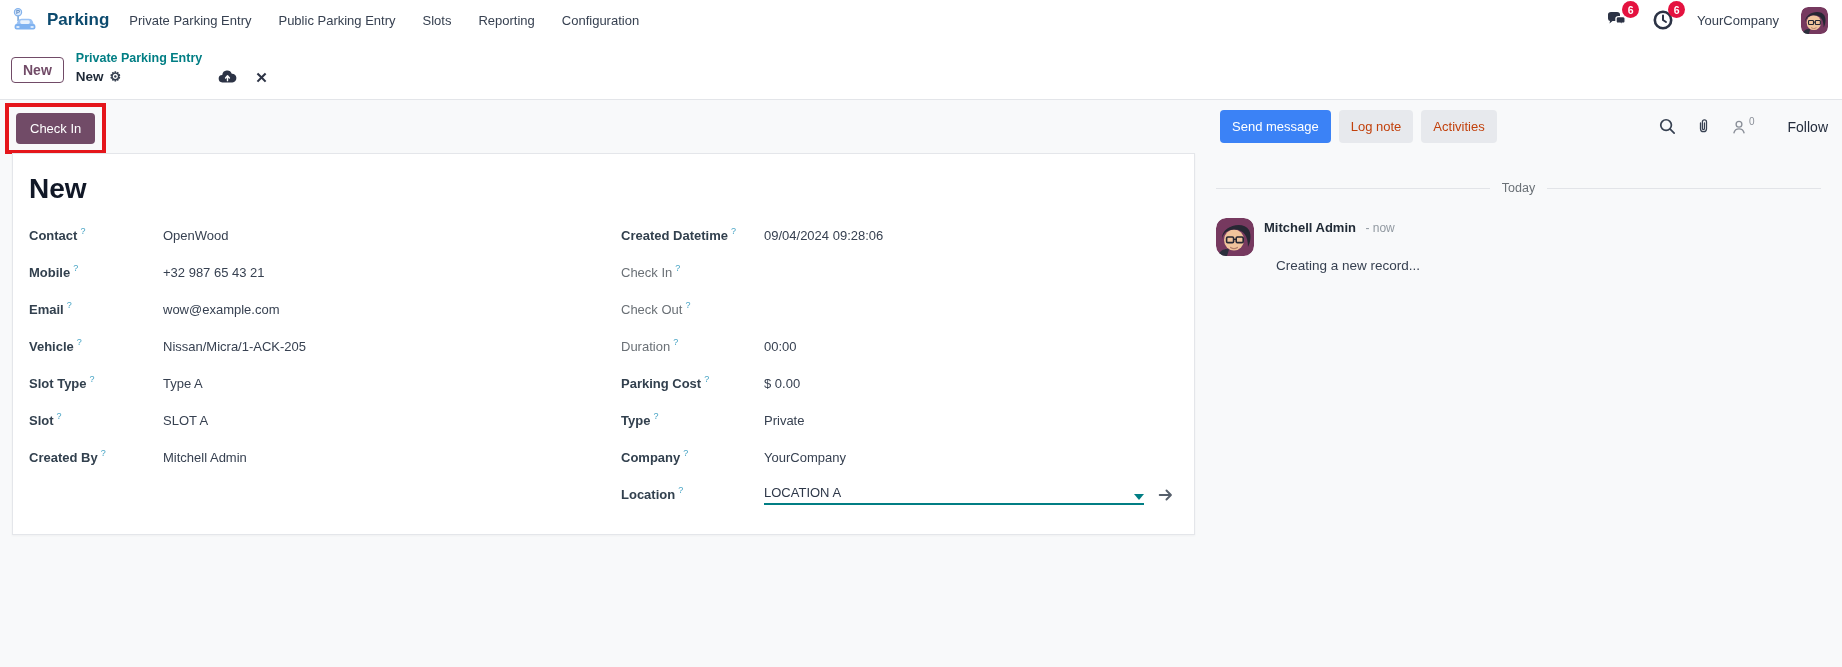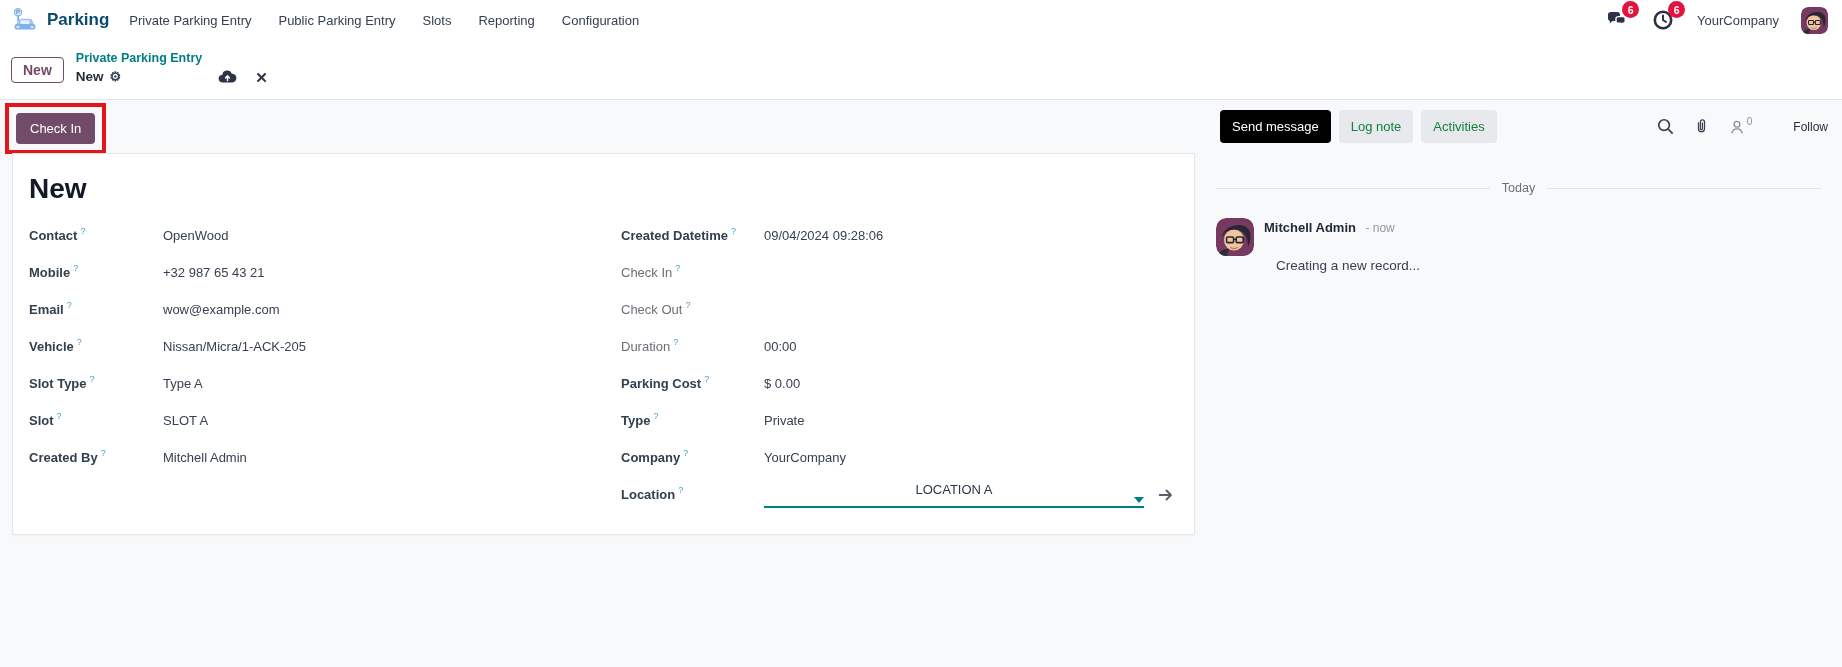--- a/index.html
+++ b/index.html
@@ -37,45 +37,45 @@
   
   .content { position:relative; height:567px; background:#f8f9fa; }
 
   .anno-box { position:absolute; left:5px; top:3px; border:4px solid #e5161b; padding:6px 7px; }
   .btn-checkin { background:#714B67; color:#fff; border:none; border-radius:4px; font-size:13px;
                  font-weight:500; padding:8px 14px; cursor:pointer; font-family:"Liberation Sans",sans-serif; }
 
   .chatter-top { position:absolute; left:1220px; top:10px; right:14px; display:flex; align-items:center; }
   .ct-btn { font-size:13px; font-weight:500; padding:9px 12px; border-radius:4px; border:none;
             margin-right:8px; cursor:pointer; font-family:"Liberation Sans",sans-serif; }
-  .ct-primary { background:#000000; color:#fff;text-align:right; }
-  .ct-light { background:#e7e9ed; color:#15803d; }
+  .ct-primary { background:#3b82f6; color:#fff;text-align:right; }
+  .ct-light { background:#e7e9ed; color:#c2410c; }
   .ct-icons { margin-left:auto; display:flex; align-items:center; gap:17px; }
   .ct-icons .ico { cursor:pointer; display:flex; align-items:flex-start; }
   .follower-zero { font-size:10px; color:#8a8f98; margin-left:1px; margin-top:-2px; }
-  .follow-lbl { font-size:12px; color:#242d3d; margin-left:24px; cursor:pointer; }
+  .follow-lbl { font-size:14px; color:#242d3d; margin-left:16px; cursor:pointer; }
 
   
   .sheet { position:absolute; left:12px; top:53px; width:1183px; height:382px; background:#fff;
            border:1px solid #e4e6ea; box-shadow:0 1px 2px rgba(0,0,0,.04); }
   .sheet-inner { padding:16px 16px 0 16px; }
   .sheet-title { font-size:28px; font-weight:700; color:#111827; margin:2px 0 0 0; line-height:34px; }
   .cols { display:flex; margin-top:11px; }
   .col-left { width:592px; }
   .col-right { width:555px; }
   .frow { display:flex; align-items:center; height:37px; font-size:13px; }
   .flabel { font-weight:700; color:#32404e; flex:none; }
   .col-left .flabel { width:134px; }
   .col-right .flabel { width:143px; }
   .flabel.muted { font-weight:400; color:#6a7076; }
   sup.help { color:#46a3c4; font-size:9px; font-weight:400; margin-left:3px; position:relative; top:-1px; cursor:pointer; }
   .fvalue { color:#374151; }
   .loc-wrap { display:flex; align-items:center; }
-  .loc-input { width:380px; display:flex; align-items:center; border-bottom:2px solid #017e84;
-               padding-bottom:3px; cursor:text;flex-direction:column; }
+  .loc-input { width:380px; display:flex; align-items:flex-end; border-bottom:2px solid #017e84;
+               padding-bottom:3px; cursor:text; }
   .loc-text { color:#2d3748; }
   .caret-down { margin-left:auto; width:0; height:0; border-left:5px solid transparent;
                 border-right:5px solid transparent; border-top:6px solid #017e84; cursor:pointer; }
   .internal-link { margin-left:13px; cursor:pointer; display:flex; }
 
   
   .chatter-body { position:absolute; left:1216px; top:81px; right:21px; }
   .divider { display:flex; align-items:center; gap:12px; }
   .divider .line { flex:1; height:1px; background:#e2e4e8; }
   .divider .day { font-size:12.5px; color:#6a7076; }

